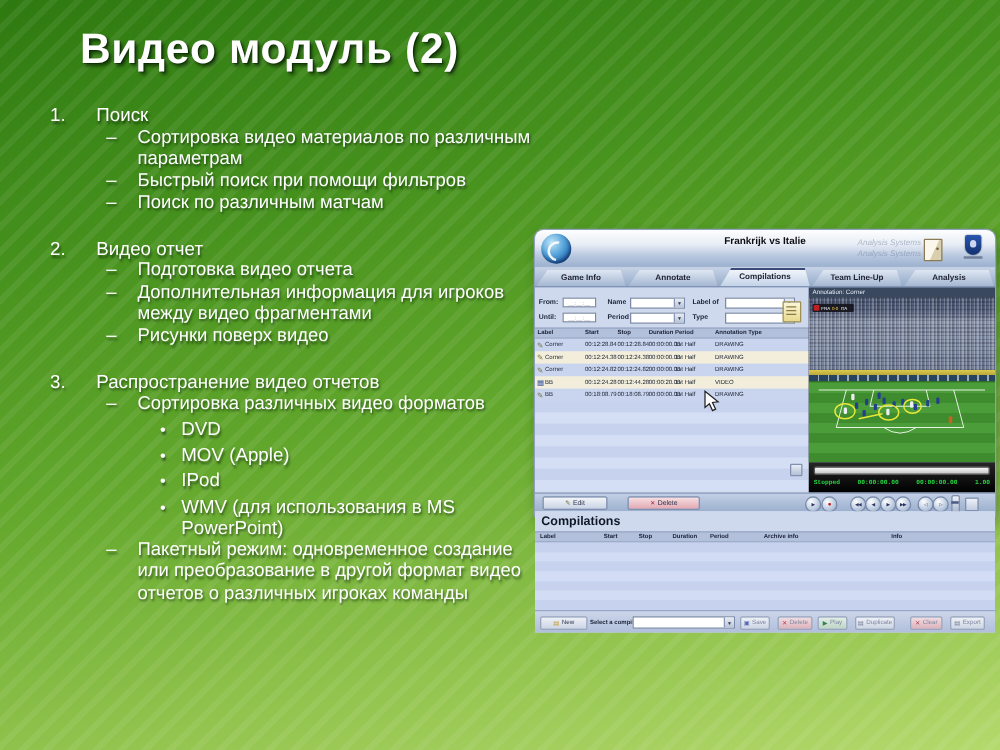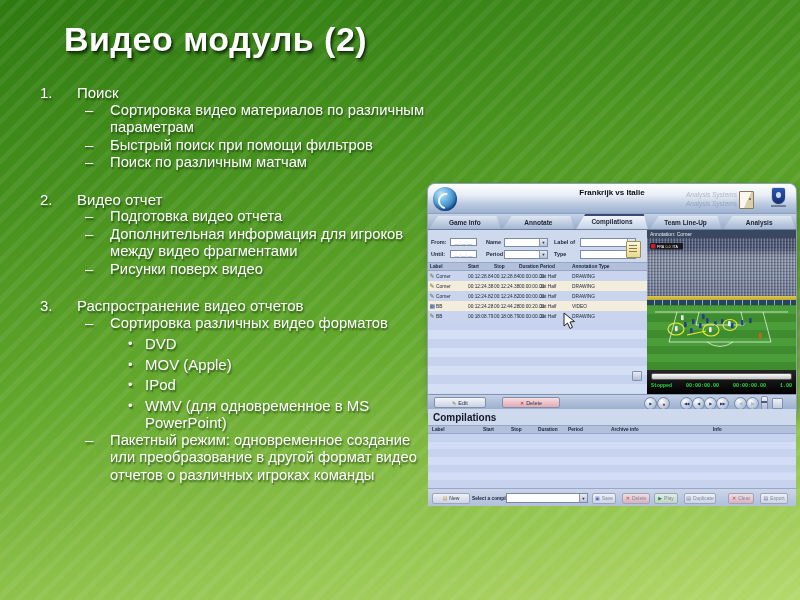--- a/index.html
+++ b/index.html
@@ -213,21 +213,21 @@
       <div class="brow">
           <span class="bt">DVD</span>
         </div>
       <div class="brow">
           <span class="bt">MOV (Apple)</span>
         </div>
       <div class="brow">
           <span class="bt">IPod</span>
         </div>
       <div class="brow">
-          <span class="bt">WMV (для одновременное в MS PowerPoint)</span>
+          <span class="bt">WMV (для использования в MS PowerPoint)</span>
         </div>
       <div class="srow">
           <span class="st">Пакетный режим: одновременное создание или преобразование в другой формат видео отчетов о различных игроках команды</span>
         </div>
     </div>
   </div>
 
   <div class="app">
 
     <div class="titlebar">

